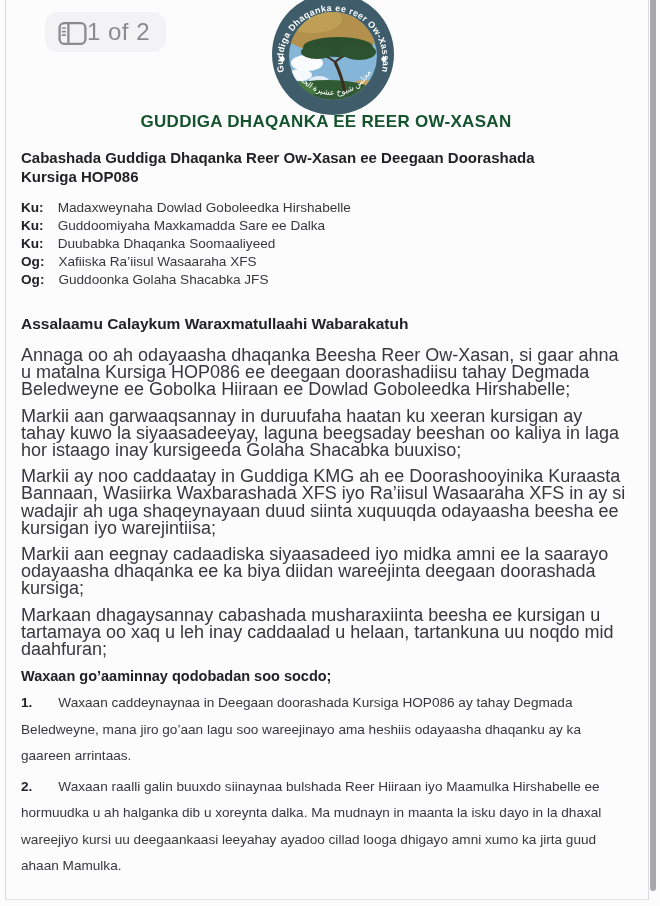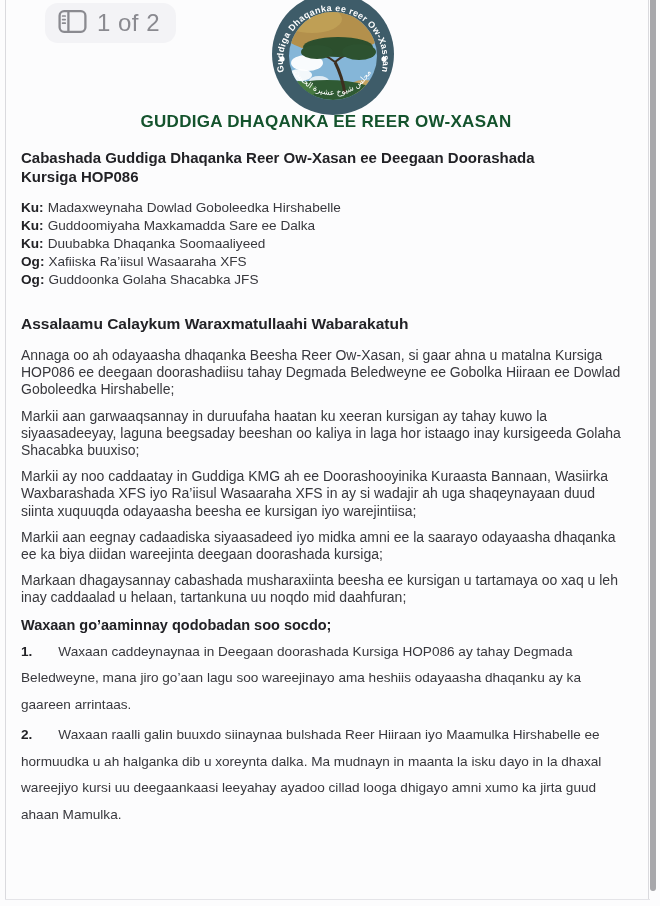--- a/index.html
+++ b/index.html
@@ -5,36 +5,36 @@
   html,body{margin:0;padding:0;width:660px;height:906px;overflow:hidden;
     background:#fdfdfe;font-family:"Liberation Sans",sans-serif;}
   .page{position:relative;width:660px;height:906px;background:#fcfcfd;}
   .edge{position:absolute;top:0;bottom:6px;width:1px;background:#dadade;}
   .edge.left{left:5px;}
   .edge.right{left:648px;}
   .bottom-line{position:absolute;left:5px;right:10px;top:899px;height:1px;background:#e4e4e8;}
   .scroll-thumb{position:absolute;left:650px;top:-8px;width:6px;height:899px;
     border-radius:4px;background:#a7a7ab;}
   
-  .pill{position:absolute;left:45px;top:3px;display:inline-flex;align-items:flex-start;
-    gap:10px;padding:6px 16px 6px 13px;border-radius:13px;background:#f3f3f6;}
+  .pill{position:absolute;left:45px;top:12px;display:inline-flex;align-items:flex-end;
+    padding:6px 16px 6px 13px;border-radius:13px;background:#f3f3f6;}
   .pill-label{font-size:24px;color:#8a8a90;letter-spacing:.5px;}
   
   .logo{position:absolute;left:272px;top:-7px;width:122px;height:122px;}
   
   .content{position:relative;padding:112px 29px 0 21px;color:#38383d;}
   .doc-title{font-size:17px;font-weight:bold;color:#14532d;text-align:center;
     letter-spacing:.3px;margin:0 0 16px 0;}
   .subject{font-size:15px;font-weight:bold;color:#222226;line-height:19px;
     max-width:566px;margin:0 0 13px 0;}
   .recipients{margin:0 0 26px 0;}
   .recipient{font-size:13.6px;line-height:18px;}
-  .recipient b{color:#222226;margin-right:4px;}
+  .recipient b{color:#222226;margin-right:14px;}
   .salutation{font-size:15.5px;font-weight:bold;color:#222226;margin:0 0 14px 0;}
-  .para{font-size:14px;line-height:17.2px;margin:0 0 9px 0;}
+  .para{font-size:18px;line-height:17.2px;margin:0 0 9px 0;}
   .res-heading{font-size:14.5px;font-weight:bold;color:#222226;margin:10px 0 6px 0;}
   .res{font-size:13.6px;line-height:26.5px;margin:0 0 4px 0;}
   .res-num{font-weight:bold;color:#222226;}
   .res-gap{display:inline-block;width:26px;}
 </style>
 </head>
 <body>
 
 <div class="page">
 

